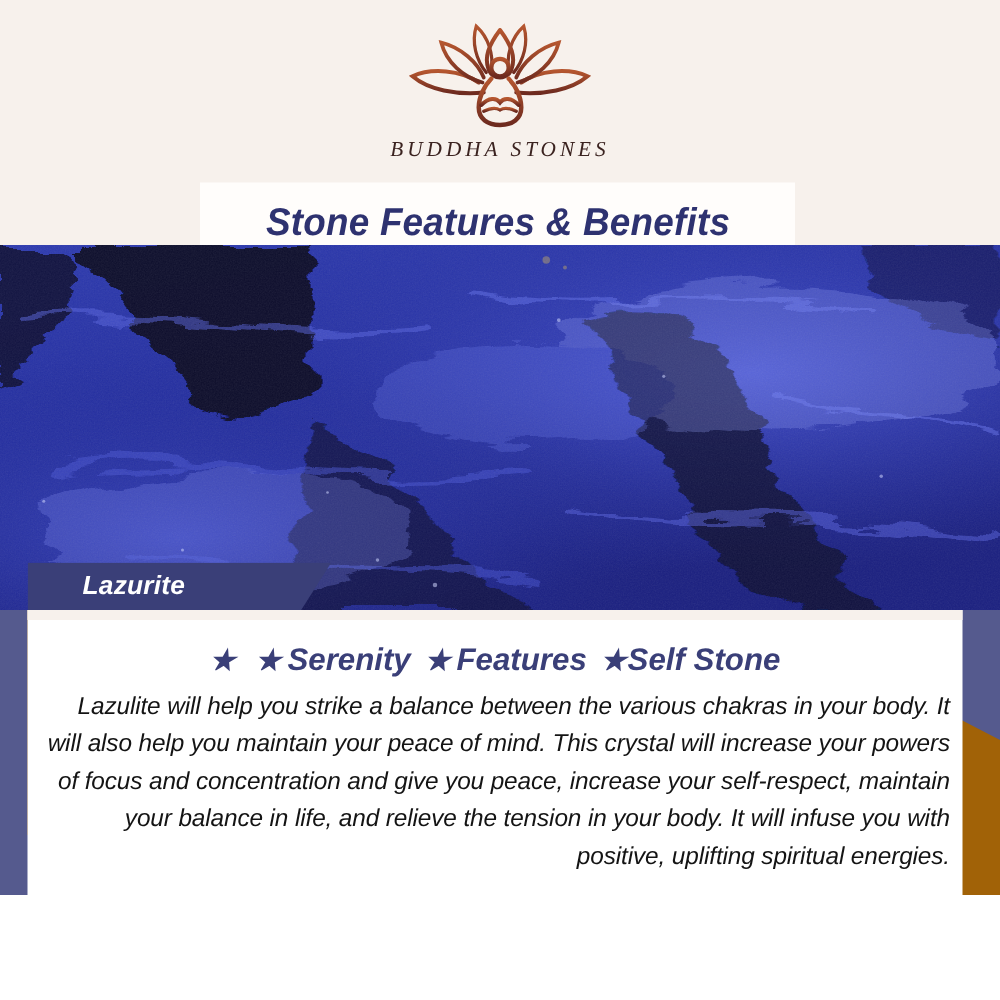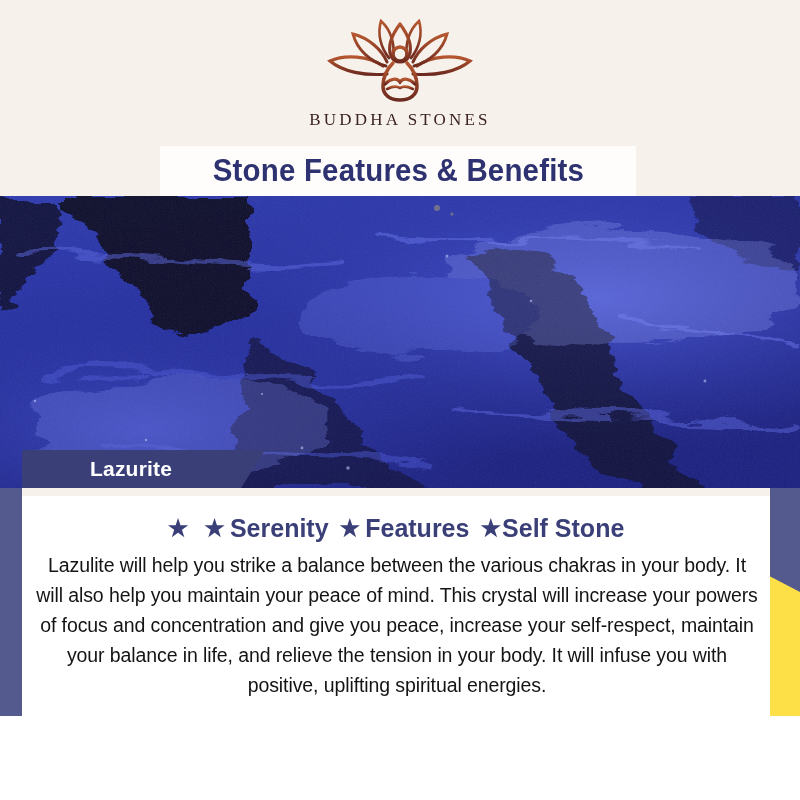--- a/index.html
+++ b/index.html
@@ -5,22 +5,23 @@
   html, body {
     margin: 0;
     padding: 0;
     background: #ffffff;
   }
   #page {
     position: relative;
     width: 800px;
     height: 716px;
     overflow: hidden;
-    background: #fde047;
+    background: #a16207;
     font-family: "Liberation Sans", sans-serif;
+    font-style: italic;
   }
 
   
   .deco-top-right {
     position: absolute;
     top: 0; left: 220px;
     width: 580px; height: 30px;
     background: #555a8e;
     clip-path: polygon(30px 0, 100% 0, 100% 100%, 0 100%);
   }
@@ -76,21 +77,21 @@
 
   
   .title-box {
     position: absolute;
     left: 160px;
     top: 146px;
     width: 476px;
     height: 50px;
     background: #fffdfb;
     display: flex;
-    align-items: center;
+    align-items: flex-end;
     justify-content: center;
     z-index: 4;
   }
   .title-text {
     font-family: "Liberation Sans Narrow", "Liberation Sans", sans-serif;
     font-size: 31px;
     font-weight: 700;
     color: #2e3270;
     letter-spacing: 0.2px;
     transform: scaleX(0.95);
@@ -116,21 +117,21 @@
     background: #3a3f78;
     clip-path: polygon(0 0, 100% 0, calc(100% - 24px) 100%, 0 100%);
     display: flex;
     align-items: center;
     z-index: 5;
   }
   .name-tag-text {
     color: #ffffff;
     font-size: 21px;
     font-weight: 700;
-    margin-left: 68px;
+    margin-left: 44px;
     letter-spacing: 0.2px;
   }
 
   
   .card {
     position: absolute;
     left: 22px;
     top: 488px;
     width: 748px;
     height: 276px;
@@ -173,21 +174,21 @@
 
   .body-text {
     position: absolute;
     top: 62px;
     left: 12px;
     width: 726px;
     font-size: 19.5px;
     line-height: 30px;
     color: #141414;
     font-weight: 500;
-    text-align: center;
+    text-align: right;
     letter-spacing: -0.1px;
   }
 </style>
 </head>
 <body>
 
 <div id="page">
 
   <div class="deco-top-right"></div>
   <div class="deco-right-strip"></div>

